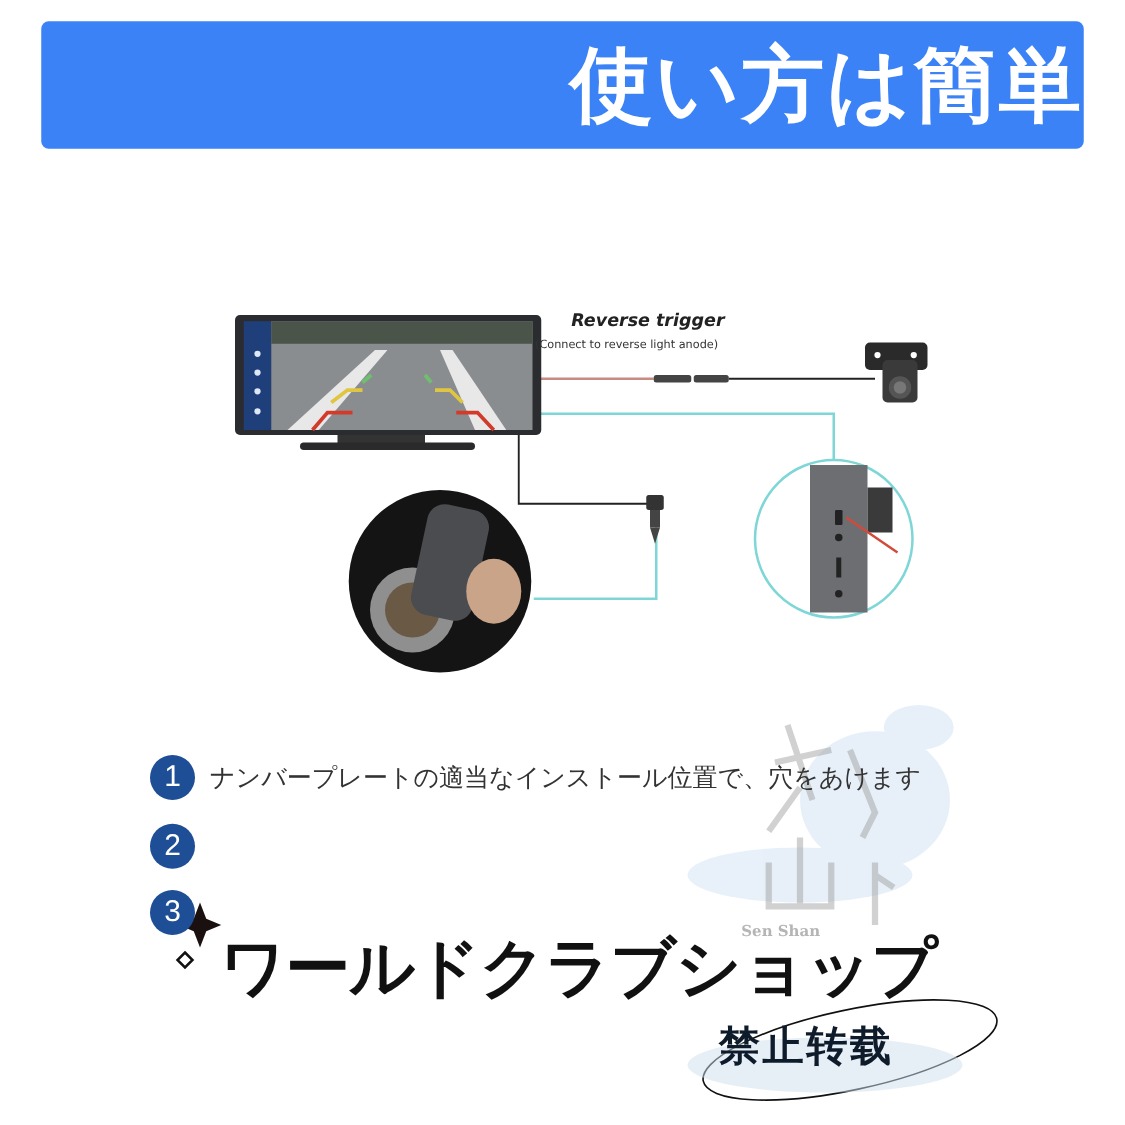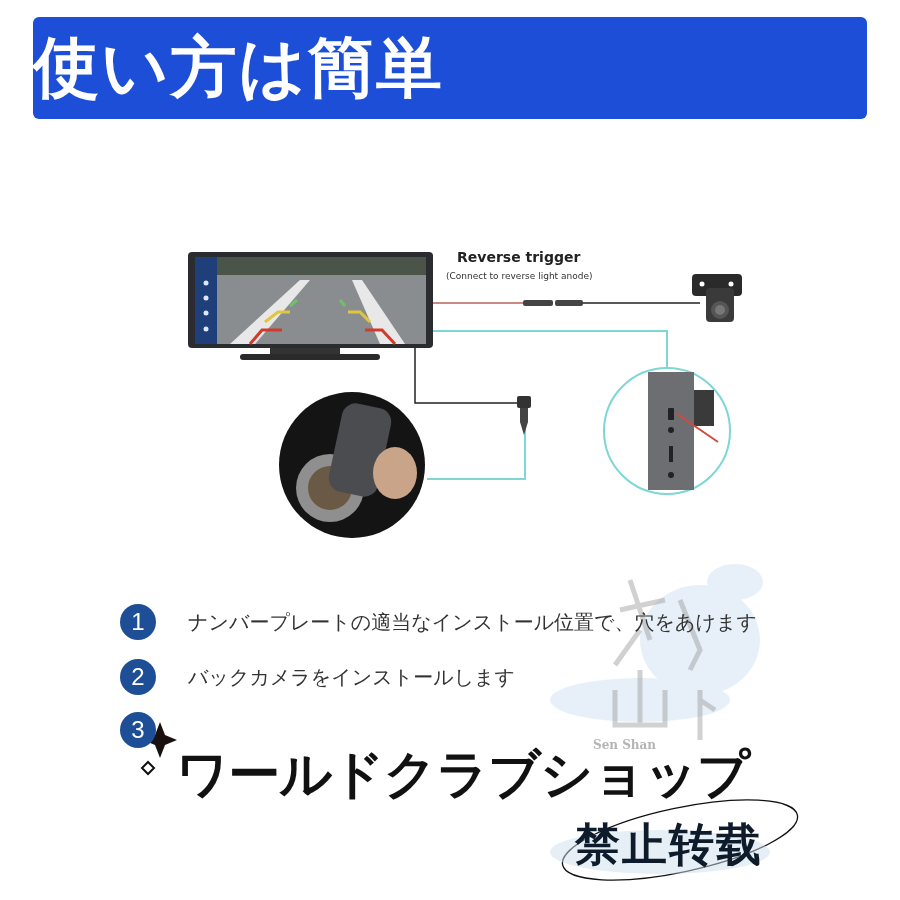--- a/index.html
+++ b/index.html
@@ -1,28 +1,28 @@
 <!DOCTYPE html>
 <html><head>
 <meta charset="utf-8">
 <style>
   html,body{margin:0;padding:0;background:#ffffff;}
   body{width:900px;height:900px;position:relative;overflow:hidden;font-family:"DejaVu Sans",sans-serif;}
-  .banner{position:absolute;left:33px;top:17px;width:834px;height:102px;background:#1d4ed8;border-radius:6px;display:flex;align-items:center;justify-content:flex-start;}
+  .banner{position:absolute;left:33px;top:17px;width:834px;height:102px;background:#3b82f6;border-radius:6px;display:flex;align-items:center;justify-content:flex-end;}
   .banner-title{color:#fff;font-size:66px;font-weight:bold;letter-spacing:2px;font-family:"DejaVu Sans",sans-serif;}
   .diagram{position:absolute;left:0;top:0;width:900px;height:560px;}
-  .rt-title{position:absolute;left:457px;top:249px;font-size:14px;font-weight:bold;color:#222;font-family:"DejaVu Sans",sans-serif;}
-  .rt-sub{position:absolute;left:446px;top:271px;font-size:9px;color:#333;font-family:"DejaVu Sans",sans-serif;}
+  .rt-title{position:absolute;left:457px;top:249px;font-size:14px;font-weight:bold;color:#222;font-family:"DejaVu Sans",sans-serif;font-style:italic;}
+  .rt-sub{position:absolute;left:428px;top:271px;font-size:9px;color:#333;font-family:"DejaVu Sans",sans-serif;}
   .steps{position:absolute;left:120px;top:600px;}
   .step{position:absolute;left:0;display:flex;align-items:center;white-space:nowrap;}
   .step-num{width:36px;height:36px;border-radius:50%;background:#1d4e96;color:#fff;font-size:24px;display:flex;align-items:center;justify-content:center;font-family:"Liberation Sans",sans-serif;}
-  .step-text{margin-left:32px;font-size:20px;color:#333;font-family:"DejaVu Sans",sans-serif;}
+  .step-text{margin-left:12px;font-size:20px;color:#333;font-family:"DejaVu Sans",sans-serif;}
   .shop-name{position:absolute;left:160px;top:740px;font-size:52px;font-weight:bold;color:#111;letter-spacing:-1px;font-family:"DejaVu Sans",sans-serif;margin-left:16px;}
   .sen-shan{position:absolute;left:593px;top:738px;font-size:12px;color:#b5b5b5;font-weight:bold;font-family:"DejaVu Serif",serif;}
-  .no-repost{position:absolute;left:575px;top:815px;font-size:45px;font-weight:bold;color:#0d1b2a;letter-spacing:2px;font-family:Liberation Sans, sans-serif;}
+  .no-repost{position:absolute;left:575px;top:815px;font-size:33px;font-weight:bold;color:#0d1b2a;letter-spacing:2px;font-family:Liberation Sans, sans-serif;}
   .overlay{position:absolute;left:0;top:0;pointer-events:none;}
 </style>
 </head>
 <body>
 
 <div class="banner">
   <span class="banner-title">使い方は簡単</span>
 </div>
 
 <svg class="diagram" width="900" height="560" viewBox="0 0 900 560">
@@ -116,21 +116,20 @@
   <ellipse cx="660" cy="852" rx="110" ry="22" fill="#cfe0ee" opacity="0.5"></ellipse>
 </svg>
 
 <div class="steps">
   <div class="step" style="top:4px;">
     <span class="step-num">1</span>
     <span class="step-text">ナンバープレートの適当なインストール位置で、穴をあけます</span>
   </div>
   <div class="step" style="top:59px;">
     <span class="step-num">2</span>
-    <span class="step-text">バックカメラをインストールします</span>
   </div>
   <div class="step" style="top:112px;">
     <span class="step-num">3</span>
   </div>
 </div>
 
 <div class="sen-shan">Sen Shan</div>
 <div class="shop-name">ワールドクラブショップ</div>
 <div class="no-repost">禁止转载</div>
 

